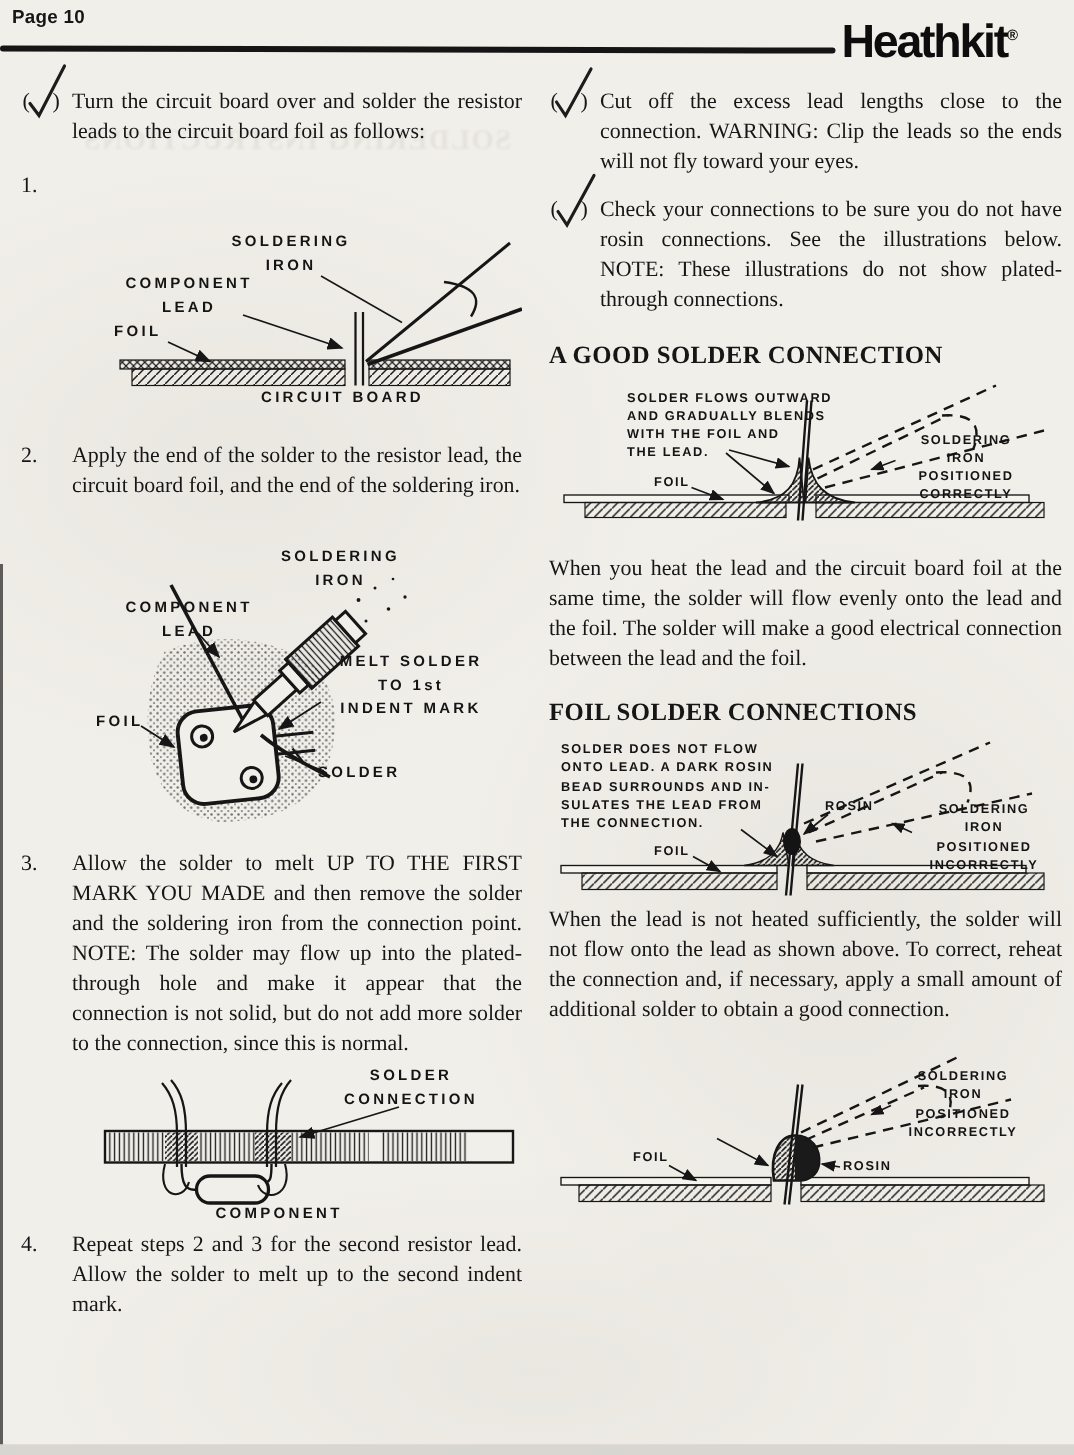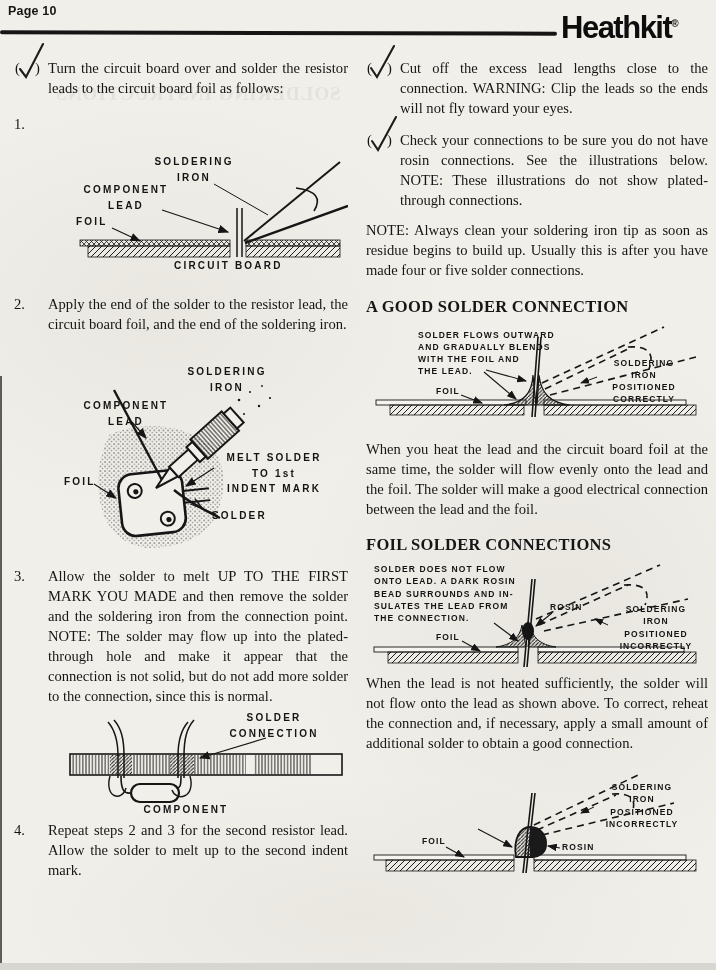--- a/index.html
+++ b/index.html
@@ -47,21 +47,21 @@
   .fig svg{position:absolute;left:0;top:0;}
   .fig-label{position:absolute;font:700 10px/1.55 "Liberation Sans",sans-serif;letter-spacing:2.2px;white-space:pre-line;color:#141414;text-align:left;}
   .fig-label.ctr{text-align:center;}
   .fig-label.small{font:700 8.5px/1.45 "Liberation Sans",sans-serif;letter-spacing:1.1px;}
   .u{text-decoration:underline;}
   
   .f1-iron{left:118px;top:0;width:124px;} .f1-lead{left:56px;top:28px;width:112px;}
   .f1-foil{left:62px;top:60px;} .f1-board{left:160px;top:104px;}
   
   .f2-iron{left:158px;top:2px;width:110px;} .f2-lead{left:56px;top:36px;width:112px;}
-  .f2-melt{left:202px;top:88px;width:116px;} .f2-foil{left:50px;top:112px;} .f2-solder{left:198px;top:146px;}
+  .f2-melt{left:202px;top:72px;width:116px;} .f2-foil{left:50px;top:112px;} .f2-solder{left:198px;top:146px;}
   
   .f3-conn{left:206px;top:0;width:108px;} .f3-comp{left:112px;top:92px;width:120px;}
   
   .fg-desc{left:52px;top:4px;width:170px;} .fg-foil{left:70px;top:60px;} .fg-iron{left:232px;top:32px;width:92px;}
   
   .fr-desc{left:8px;top:0;width:178px;} .fr-rosin{left:184px;top:38px;} .fr-foil{left:70px;top:68px;} .fr-iron{left:244px;top:40px;width:92px;}
   
   .fb-desc{left:14px;top:24px;width:180px;} .fb-foil{left:56px;top:62px;} .fb-rosin{left:196px;top:68px;} .fb-iron{left:230px;top:8px;width:92px;}
 </style>
 </head>
@@ -249,21 +249,20 @@
           <span class="p-open">(</span>
           <svg class="tick" width="30" height="24" viewBox="0 0 30 24">
               <path d="M4,13 L10,22 L28,-11" stroke="#1c1c1c" stroke-width="2.1" fill="none" stroke-linecap="round"></path>
             </svg>
           <span class="p-close">)</span>
         </div>
       </div>
       <div class="content">Check your connections to be sure you do not have rosin connections. See the illustrations below. NOTE: These illustrations do not show plated-through connections.</div>
     </div>
 
-    <p id="rc-note">NOTE: Always clean your soldering iron tip as soon as residue begins to build up. Usually this is after you have made four or five solder connections.</p>
 
     <h3 class="section-heading" id="rc-good-heading">A GOOD SOLDER CONNECTION</h3>
 
     <div class="fig" id="fig-good">
       <svg width="342" height="104" viewBox="0 0 342 104">
         <rect x="10" y="75" width="150" height="5" fill="#f5f4ef" stroke="#161616" stroke-width="0.9"></rect>
         <rect x="178" y="75" width="142" height="5" fill="#f5f4ef" stroke="#161616" stroke-width="0.9"></rect>
         <rect x="24" y="80" width="134" height="10" fill="url(#pDiag)" stroke="#161616" stroke-width="0.8"></rect>
         <rect x="178" y="80" width="152" height="10" fill="url(#pDiag)" stroke="#161616" stroke-width="0.8"></rect>
         <path d="M172,12 L166,92 M175,12 L169,92" stroke="#161616" stroke-width="1.6" fill="none"></path>

